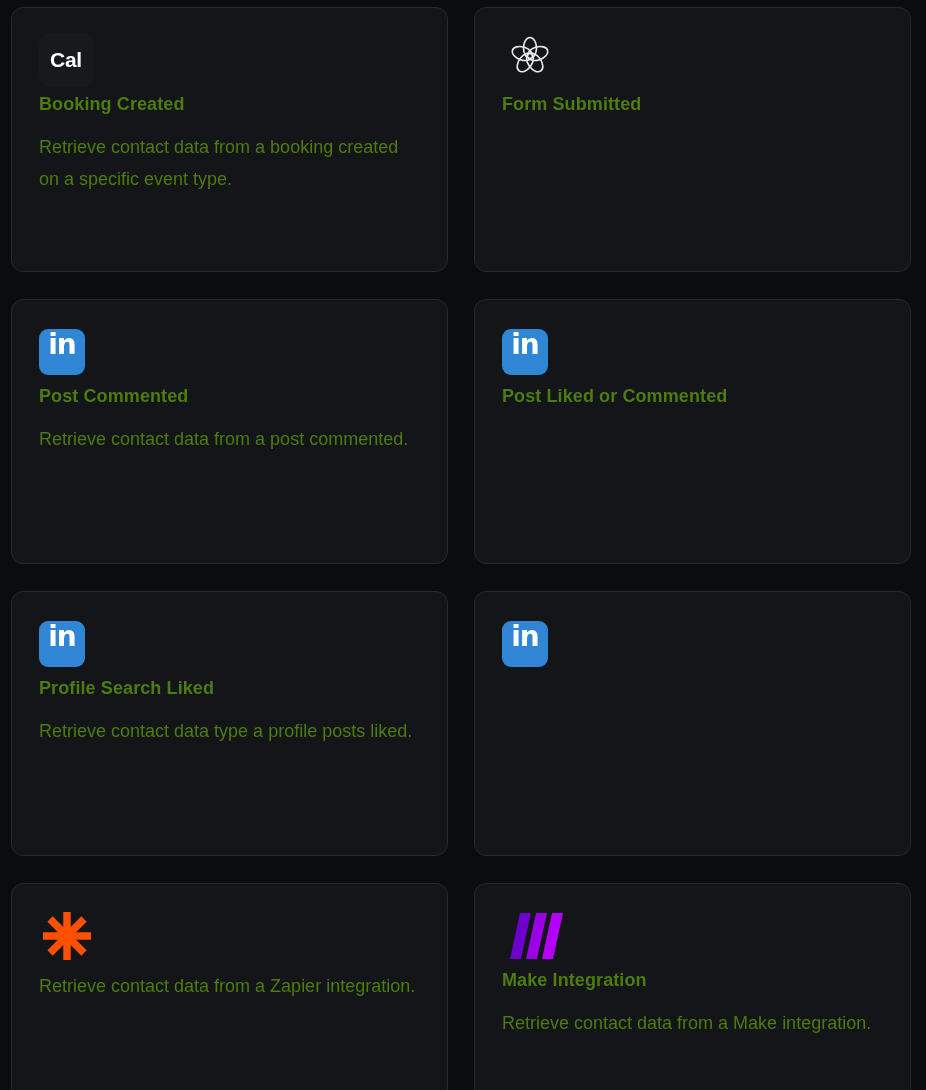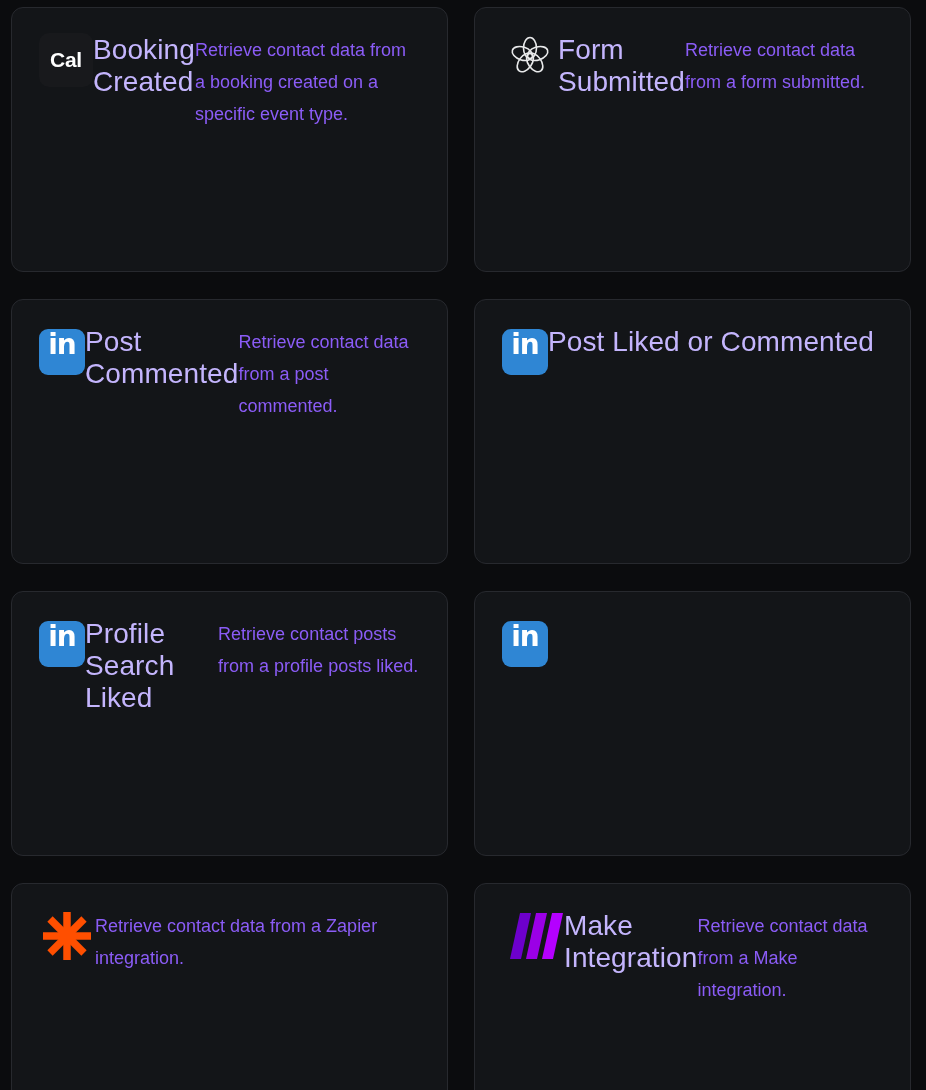--- a/index.html
+++ b/index.html
@@ -17,39 +17,39 @@
     row-gap: 27px;
     padding: 7px 18px 0 11px;
   }
   .card {
     background: #131518;
     border: 1px solid #27292e;
     border-radius: 12px;
     padding: 26px 27px 24px 27px;
     min-height: 265px;
     display: flex;
-    flex-direction: row;
+    flex-direction: column;
   }
   .icon-wrap {
     height: 52px;
     display: flex;
     align-items: center;
     margin-bottom: 8px;
   }
   .card-title {
-    font-size: 28px;
-    font-weight: normal;
-    color: #c4b5fd;
+    font-size: 18px;
+    font-weight: bold;
+    color: #4d7c0f;
     letter-spacing: 0.1px;
     margin-bottom: 16px;
   }
   .card-desc {
     font-size: 18px;
     line-height: 32px;
-    color: #8b5cf6;
+    color: #4d7c0f;
   }
 
   
   .icon-cal {
     width: 54px; height: 54px;
     background: #18191c;
     border-radius: 10px;
     display: flex; align-items: center; justify-content: center;
     color: #ffffff;
     font-size: 21px;
@@ -92,21 +92,20 @@
         <g fill="none" stroke="#e8e9ea" stroke-width="1.6">
           <ellipse cx="28" cy="14" rx="6.5" ry="10.5"></ellipse>
           <ellipse cx="28" cy="14" rx="6.5" ry="10.5" transform="rotate(72 28 22)"></ellipse>
           <ellipse cx="28" cy="14" rx="6.5" ry="10.5" transform="rotate(144 28 22)"></ellipse>
           <ellipse cx="28" cy="14" rx="6.5" ry="10.5" transform="rotate(216 28 22)"></ellipse>
           <ellipse cx="28" cy="14" rx="6.5" ry="10.5" transform="rotate(288 28 22)"></ellipse>
         </g>
       </svg>
     </div>
     <div class="card-title">Form Submitted</div>
-    <div class="card-desc">Retrieve contact data from a form submitted.</div>
   </div>
 
   <div class="card">
     <div class="icon-wrap">
       <div class="icon-li">
         <span>in</span>
       </div>
     </div>
     <div class="card-title">Post Commented</div>
     <div class="card-desc">Retrieve contact data from a post commented.</div>
@@ -121,21 +120,21 @@
     <div class="card-title">Post Liked or Commented</div>
   </div>
 
   <div class="card">
     <div class="icon-wrap">
       <div class="icon-li">
         <span>in</span>
       </div>
     </div>
     <div class="card-title">Profile Search Liked</div>
-    <div class="card-desc">Retrieve contact posts from a profile posts liked.</div>
+    <div class="card-desc">Retrieve contact data type a profile posts liked.</div>
   </div>
 
   <div class="card">
     <div class="icon-wrap">
       <div class="icon-li">
         <span>in</span>
       </div>
     </div>
   </div>
 

